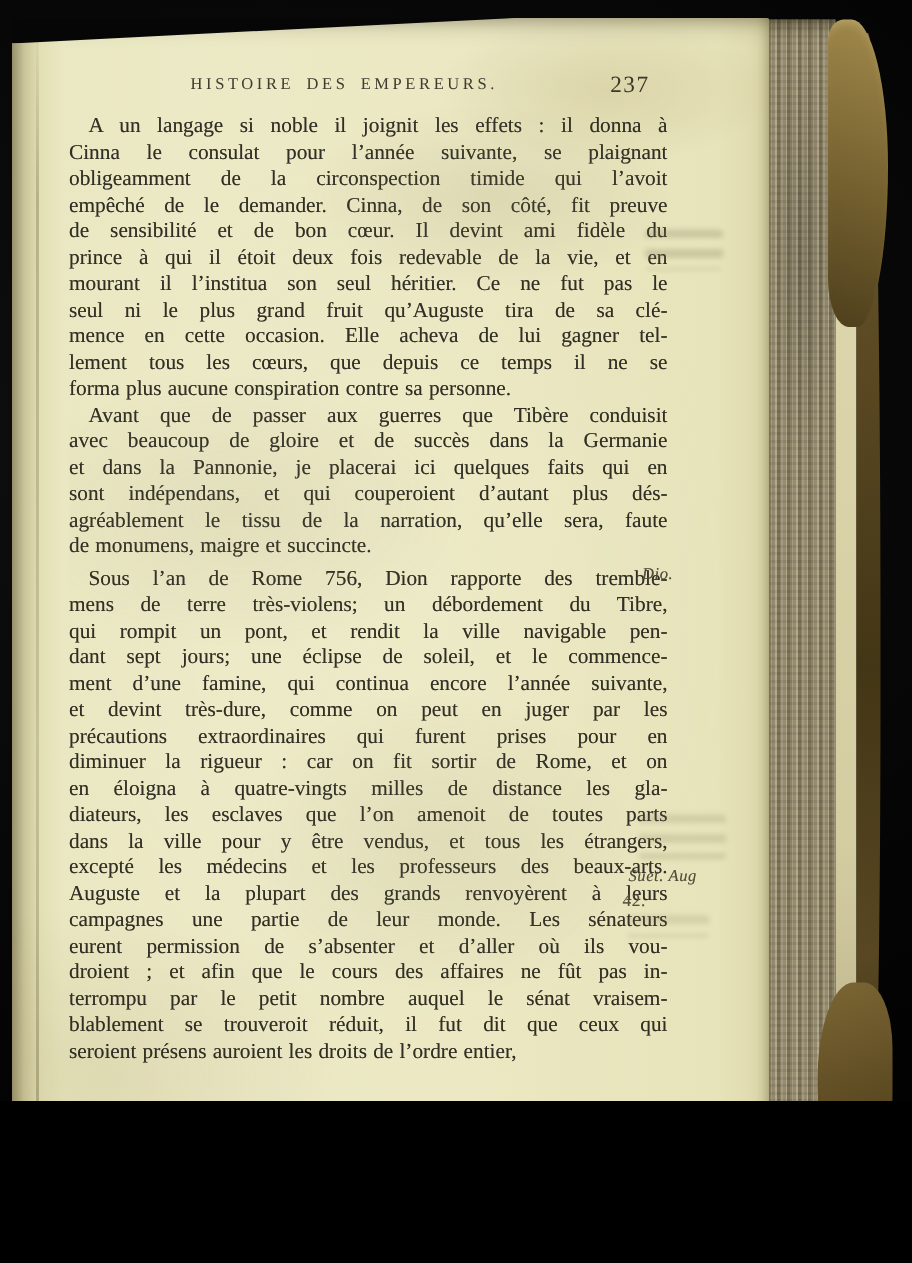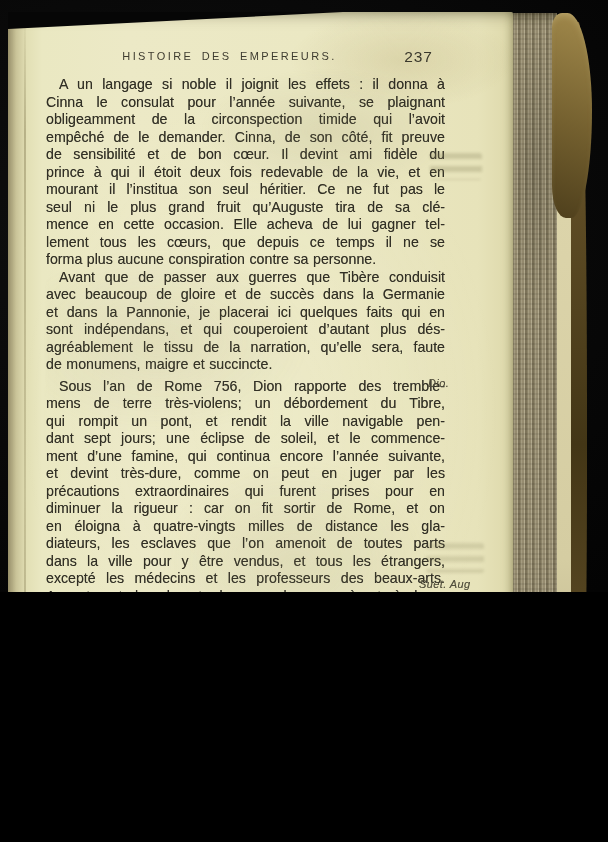--- a/index.html
+++ b/index.html
@@ -1,19 +1,19 @@
 <!DOCTYPE html>
 <html><head>
 <meta charset="utf-8">
 <style>
   html,body{margin:0;padding:0;background:#000;}
   #canvas{
-    position:relative;width:608px;height:592px;overflow:hidden;
+    position:relative;width:608px;height:734px;overflow:hidden;
     background:radial-gradient(ellipse 700px 500px at 30% 40%, #101010, #060606 70%, #020202);
-    font-family:Liberation Sans, sans-serif;
+    font-family:Liberation Serif, serif;
   }
   
   .paper{
     position:absolute;left:8px;top:12px;width:505px;height:803px;
     border-radius:2px 2px 16px 4px;
     background:linear-gradient(90deg,#9e9670 0px,#c9c398 8px,#e2dfb4 18px,#eae8c2 34px,
                #ece9c6 120px,#ebe8c3 300px,#e7e3ba 470px,#ddd8aa 505px);
     box-shadow:inset 0 12px 16px -12px rgba(60,55,30,.6),
                inset 0 -14px 18px -14px rgba(70,62,30,.55),
                inset -8px 0 12px -9px rgba(90,80,45,.6);

